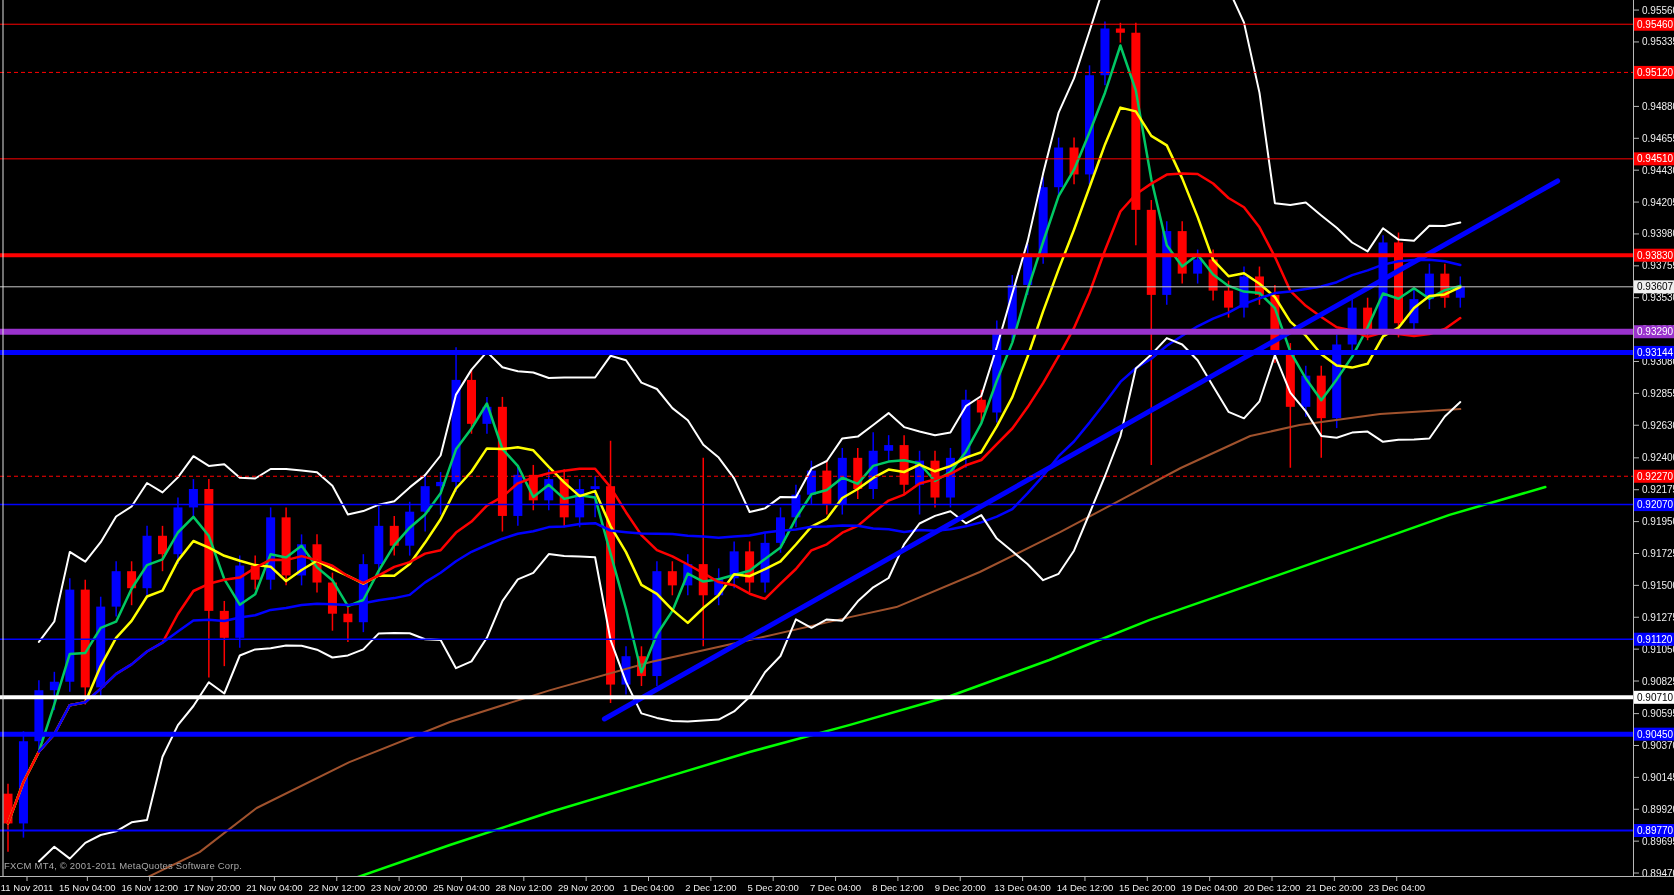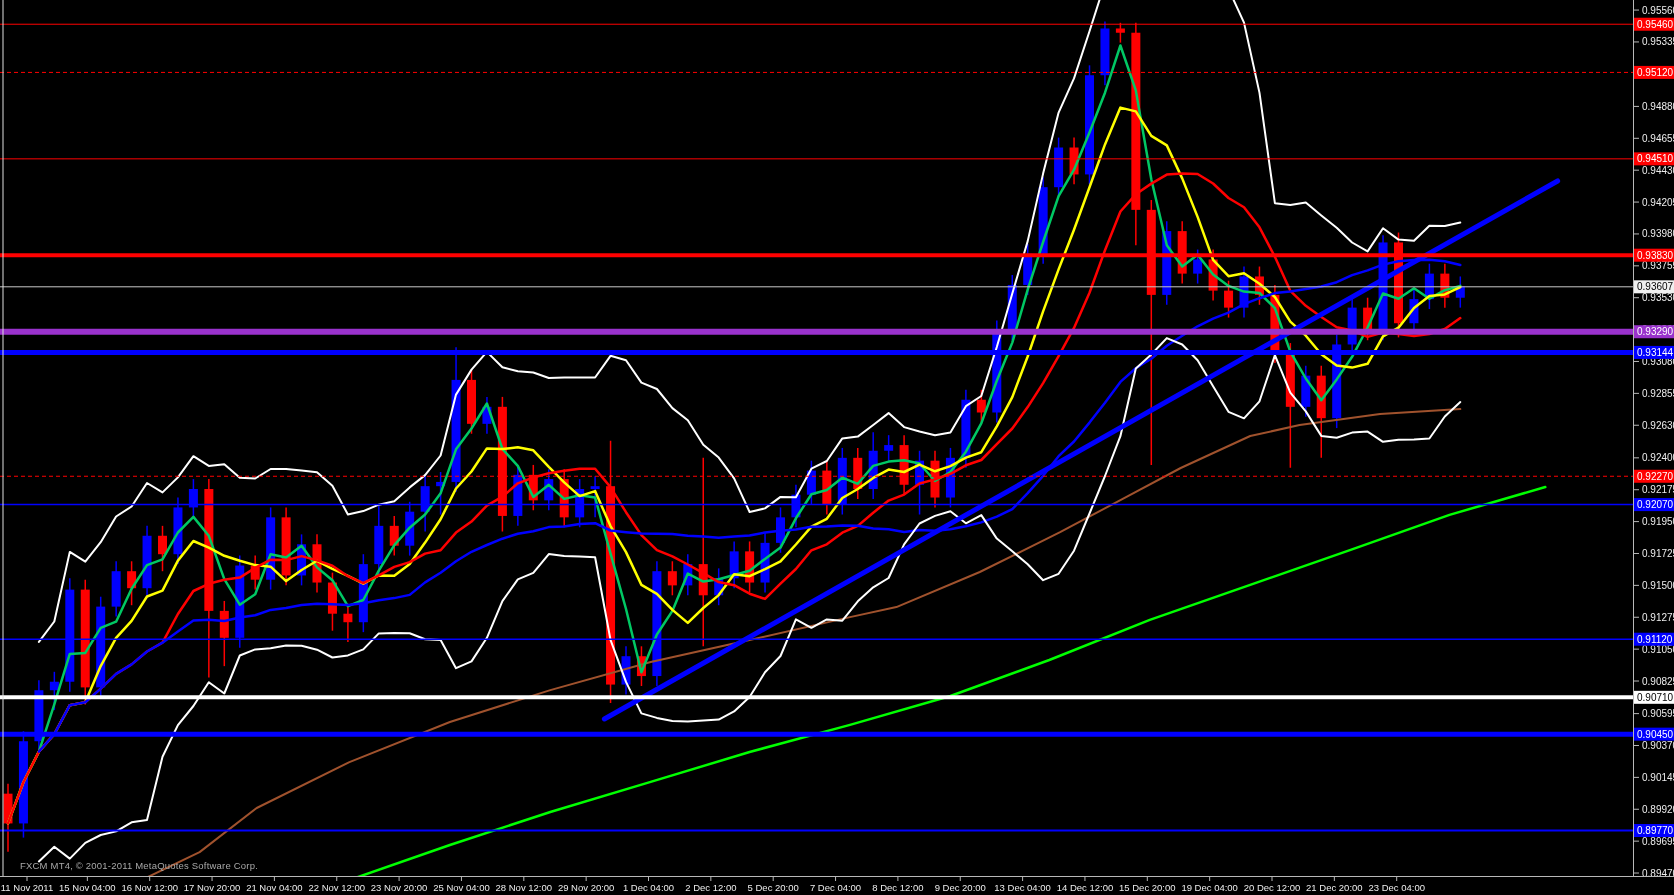--- a/index.html
+++ b/index.html
@@ -1,19 +1,19 @@
 <!DOCTYPE html>
 <html><head>
 <meta charset="utf-8">
 <style>
   html,body{margin:0;padding:0;background:#000;}
   #app{position:relative;width:1674px;height:895px;background:#000;overflow:hidden;
        font-family:"Liberation Sans",sans-serif;}
   #chart-svg{position:absolute;left:0;top:0;}
-  #copyright{position:absolute;left:20px;top:860px;font-size:9.5px;color:#A8A8A8;
+  #copyright{position:absolute;left:4px;top:860px;font-size:9.5px;color:#A8A8A8;
              letter-spacing:0.2px;z-index:5;text-align:center;}
 </style>
 </head>
 <body>
 
 <div id="app">
   <svg id="chart-svg" width="1674" height="895" viewBox="0 0 1674 895">
       <rect x="0" y="0" width="1674" height="895" fill="#000000"></rect>
       <defs>
         <clipPath id="plotclip">

